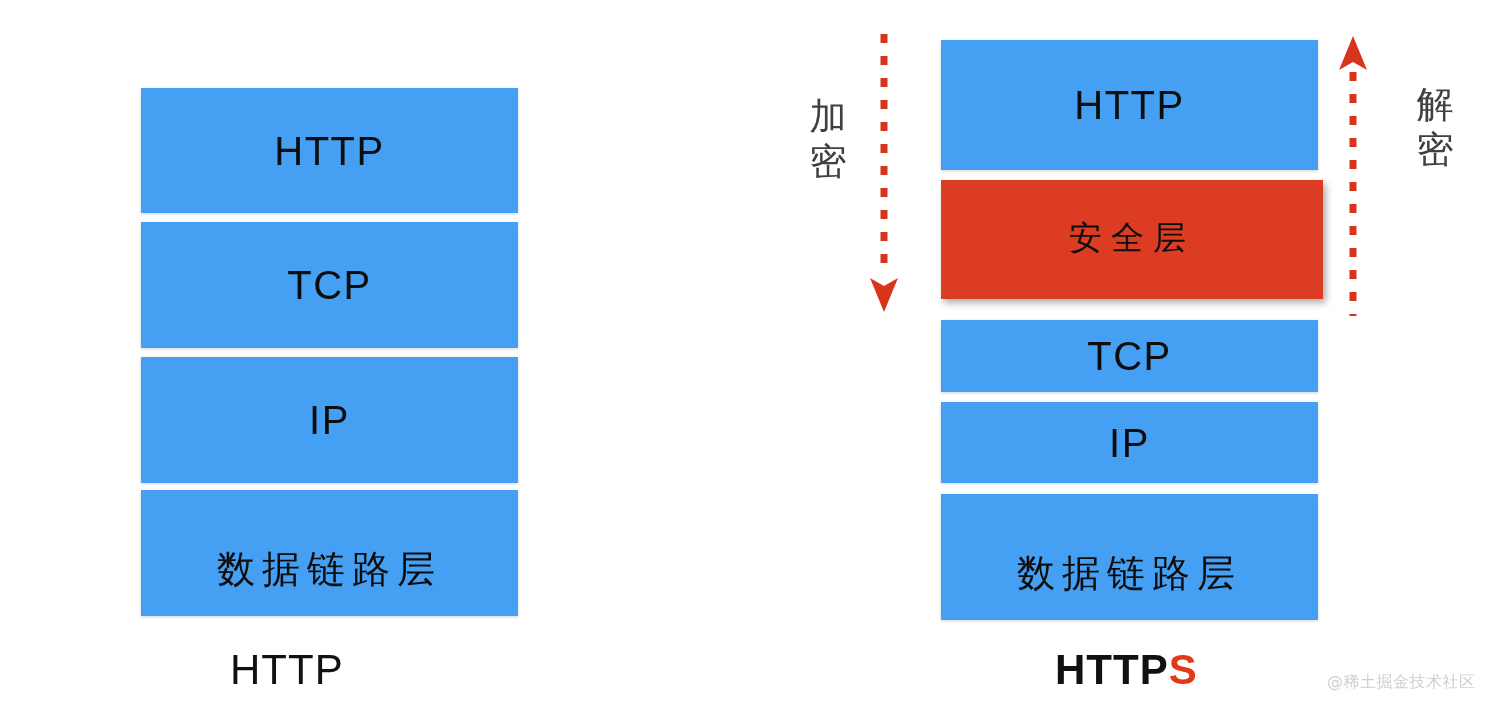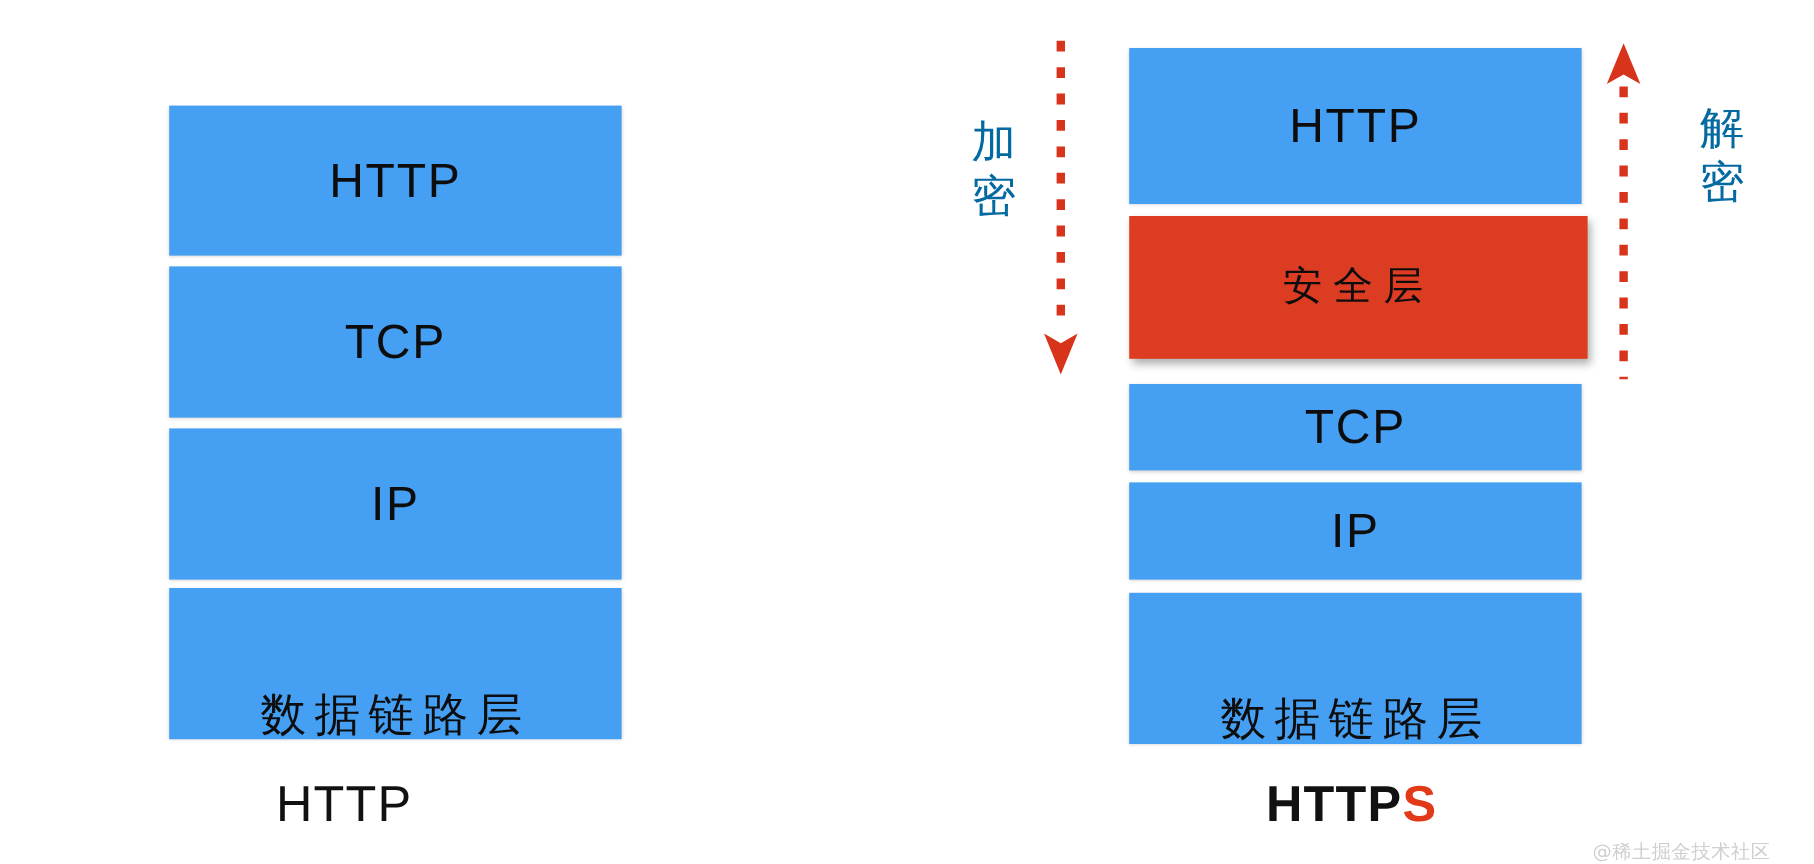--- a/index.html
+++ b/index.html
@@ -65,21 +65,21 @@
     font-family: "DejaVu Sans", sans-serif;
     font-size: 33px;
     letter-spacing: 9px;
     margin-bottom: 2px;
   }
   .layer-label.secure-latin {
     font-size: 38px;
     letter-spacing: 0.5px;
   }
   
-  .layer-box.datalink { align-items: flex-end; padding-top: 34px; }
+  .layer-box.datalink { align-items: center; padding-top: 34px; }
 
   
   .caption {
     position: absolute;
     font-size: 42px;
     letter-spacing: 1px;
     color: #111111;
     white-space: nowrap;
   }
   #caption-http  { left: 230px; top: 646px; }
@@ -89,37 +89,37 @@
   
   .arrow {
     position: absolute;
   }
   #arrow-encrypt { left: 862px; top: 28px; }
   #arrow-decrypt { left: 1331px; top: 32px; }
 
   
   .arrow-label {
     position: absolute;
-    font-family: Liberation Serif, serif;
+    font-family: Liberation Mono, monospace;
     font-size: 37px;
-    color: #0369a1;
+    color: #404040;
     line-height: 1.22;
     width: 44px;
     text-align: center;
     white-space: normal;
     word-break: break-all;
   }
   #label-encrypt { left: 806px; top: 97px; }
   #label-decrypt { left: 1413px; top: 85px; }
 
   
   #watermark {
     position: absolute;
     left: 1327px;
-    top: 700px;
+    top: 672px;
     font-family: "DejaVu Sans", sans-serif;
     font-size: 16px;
     color: #cfcfcf;
     letter-spacing: 0.5px;
     white-space: nowrap;
   }
 </style>
 </head>
 <body>
 

